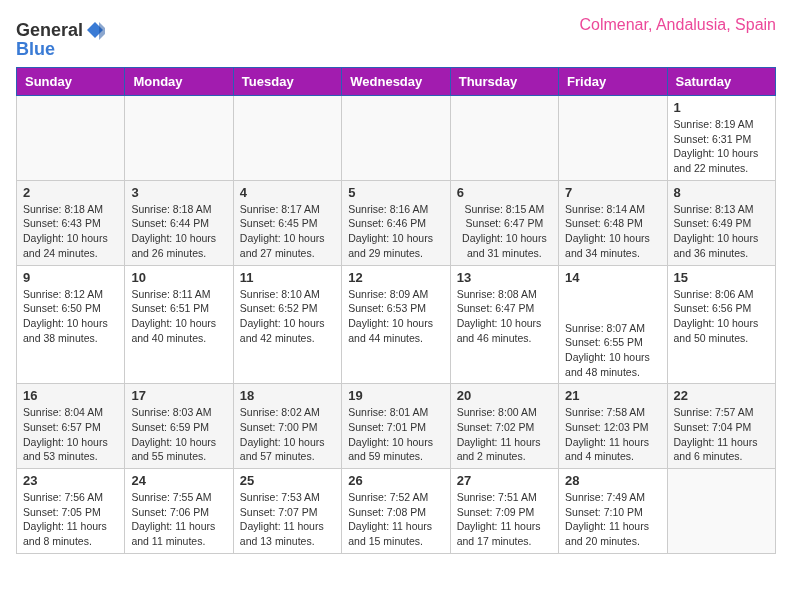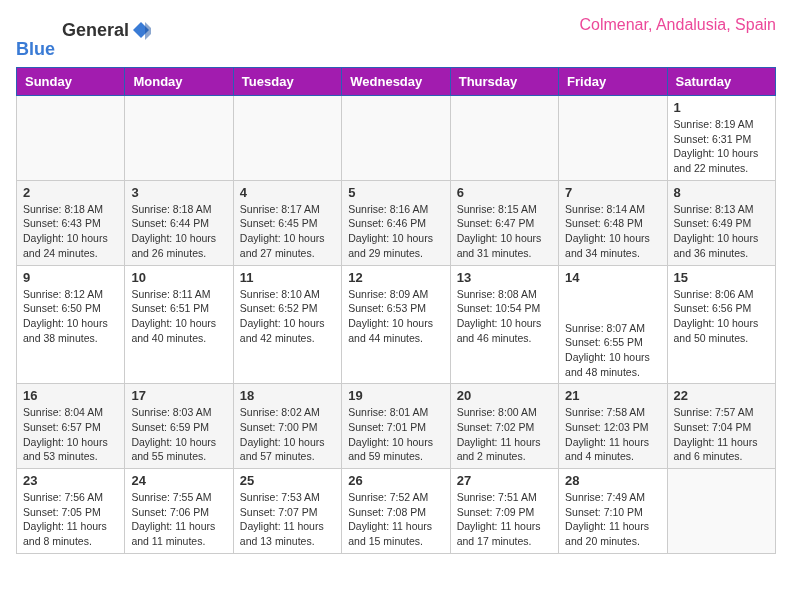--- a/index.html
+++ b/index.html
@@ -19,21 +19,20 @@
     .logo {
       display: flex;
       align-items: center;
       margin-top: 4px;
     }
     .logo-text-general {
       font-size: 18px;
       font-weight: bold;
       color: #333;
       line-height: 1;
-      margin-left: 46px;
     }
     .logo-text-blue {
       font-size: 18px;
       font-weight: bold;
       color: #3a7bd5;
       line-height: 1;
     }
     .logo-icon {
       width: 20px;
       height: 20px;
@@ -170,21 +169,21 @@
         </td>
         <td>
           <span class="day-number">5</span>
           <div class="day-info" style="white-space: pre-line;">Sunrise: 8:16 AM
 Sunset: 6:46 PM
 Daylight: 10 hours
 and 29 minutes.</div>
         </td>
         <td>
           <span class="day-number">6</span>
-          <div class="day-info" style="white-space: pre-line;">Sunrise: 8:15 AM
+          <div class="day-info" style="white-space: pre-line; text-align: center;">Sunrise: 8:15 AM
 Sunset: 6:47 PM
 Daylight: 10 hours
 and 31 minutes.</div>
         </td>
         <td>
           <span class="day-number">7</span>
           <div class="day-info" style="white-space: pre-line;">Sunrise: 8:14 AM
 Sunset: 6:48 PM
 Daylight: 10 hours
 and 34 minutes.</div>
@@ -222,21 +221,21 @@
         <td>
           <span class="day-number">12</span>
           <div class="day-info" style="white-space: pre-line;">Sunrise: 8:09 AM
 Sunset: 6:53 PM
 Daylight: 10 hours
 and 44 minutes.</div>
         </td>
         <td>
           <span class="day-number">13</span>
           <div class="day-info" style="white-space: pre-line;">Sunrise: 8:08 AM
-Sunset: 10:54 PM
+Sunset: 6:47 PM
 Daylight: 10 hours
 and 46 minutes.</div>
         </td>
         <td>
           <span class="day-number">14</span>
           <div class="day-info" style="white-space: pre-line; margin-top: 36px;">Sunrise: 8:07 AM
 Sunset: 6:55 PM
 Daylight: 10 hours
 and 48 minutes.</div>
         </td>

